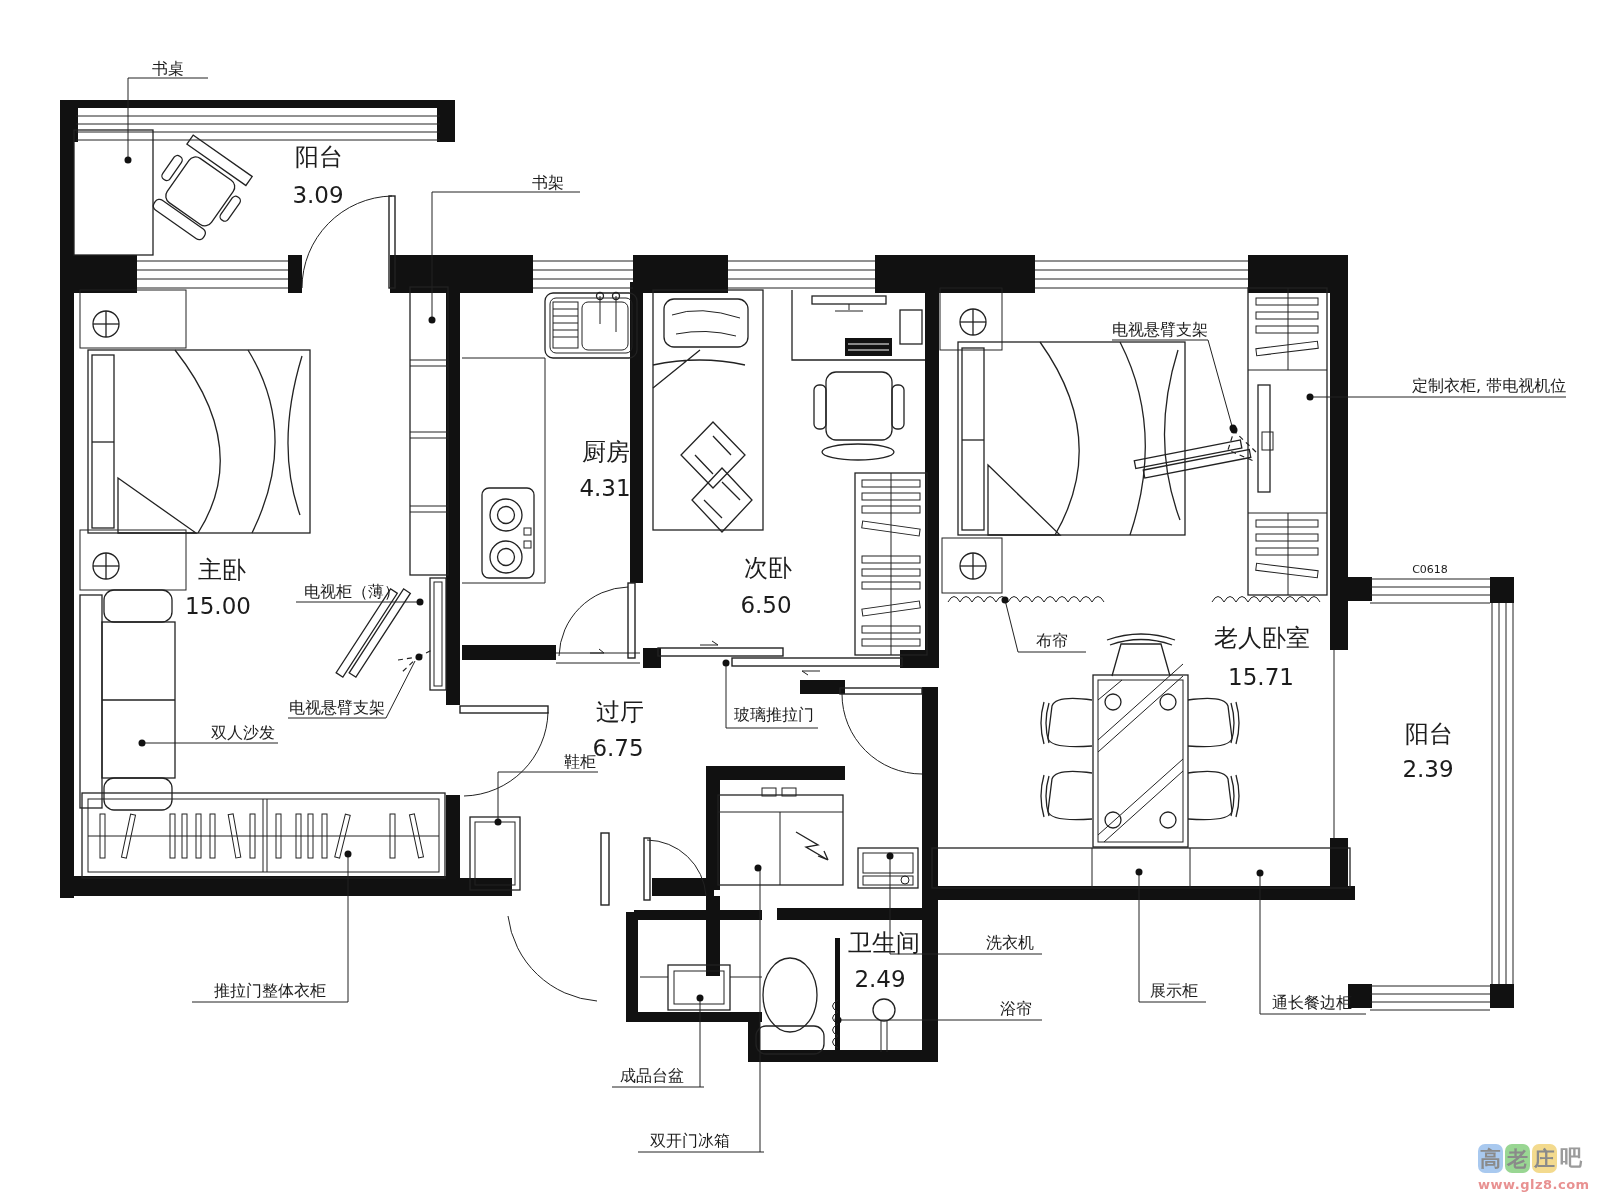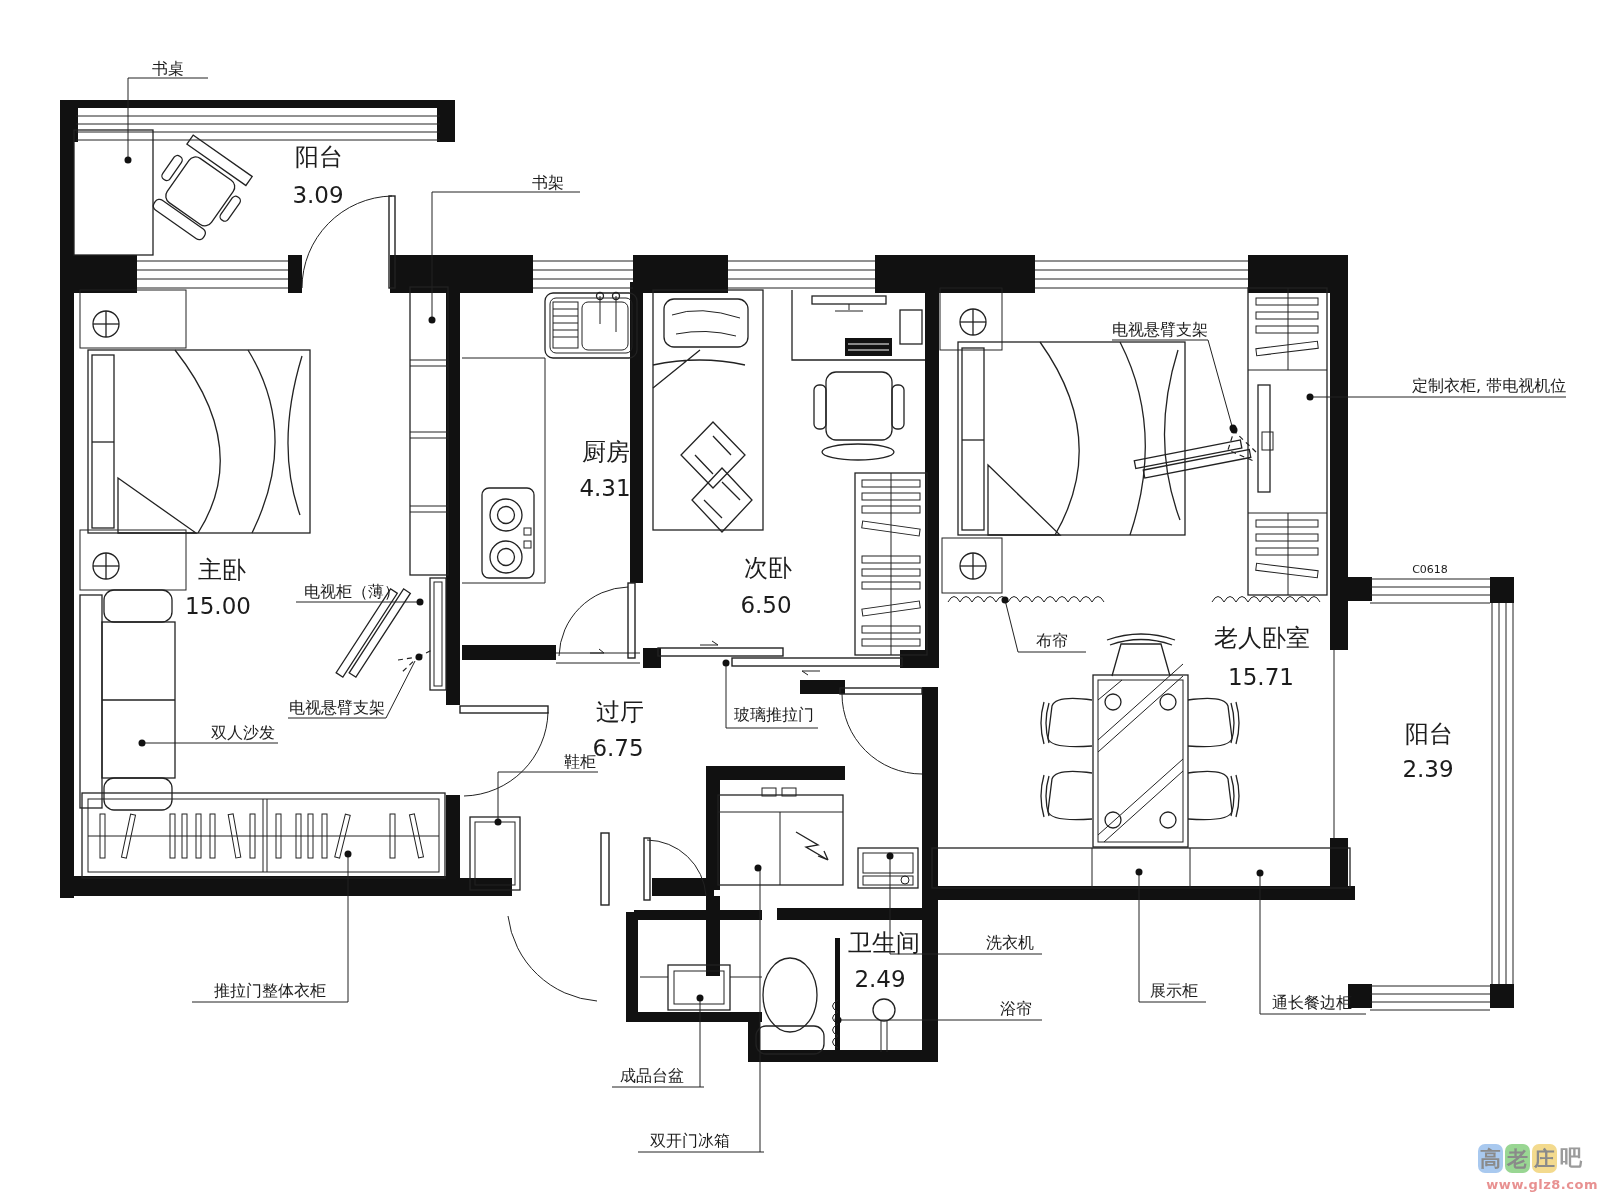--- a/index.html
+++ b/index.html
@@ -1,17 +1,17 @@
 <!DOCTYPE html>
 <html><head>
 <meta charset="utf-8">
 <style>
   html,body{margin:0;padding:0;background:#fff;}
   #stage{position:relative;width:1600px;height:1200px;background:#fff;overflow:hidden;
-         font-family:"DejaVu Sans",sans-serif;text-align:right;}
+         font-family:"DejaVu Sans",sans-serif;}
   svg{position:absolute;left:0;top:0;}
   svg text{fill:#1c1c1c;}
   .room-name{font-size:24px;}
   .room-area{font-size:23px;}
   .ann{font-size:16px;}
   .wincode{font-size:11px;}
   .wall{fill:#111;stroke:none;}
   .ln{stroke:#222;stroke-width:1;fill:none;}
   .ln2{stroke:#222;stroke-width:1.4;fill:none;}
   .furn{stroke:#222;stroke-width:1.3;fill:none;}

